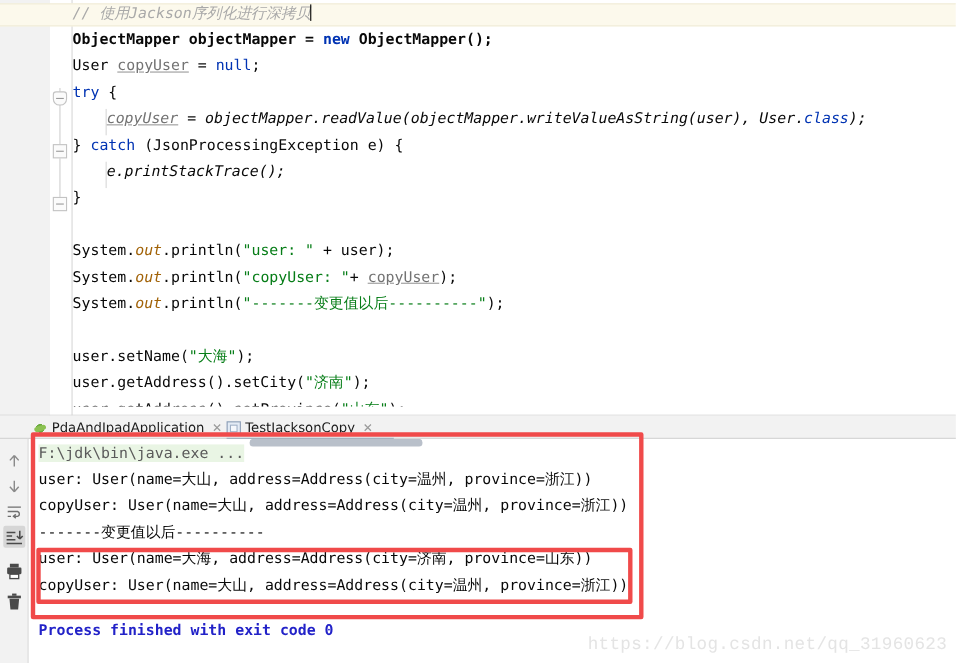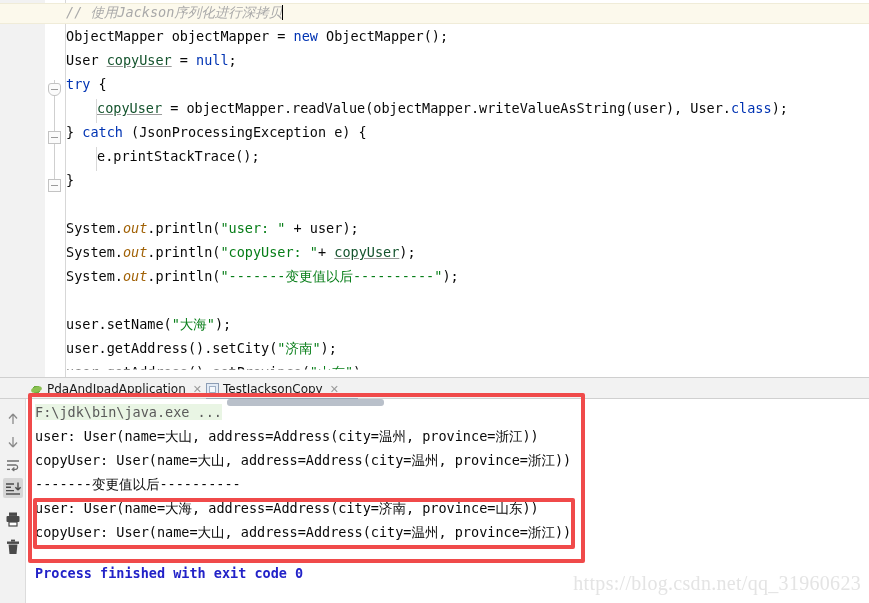--- a/index.html
+++ b/index.html
@@ -100,28 +100,28 @@
     position: absolute;
     left: 0;
     white-space: pre;
     font-family: "DejaVu Sans Mono", "Liberation Mono", monospace;
     font-size: 13.5px;
     line-height: 24px;
     height: 24px;
     color: #080808;
     letter-spacing: 0px;
   }
-  .ind1 { padding-left: 31px; }
+  .ind1 { padding-left: 31px; font-style: italic; }
 
   .tok-cmt    { color: #a9a9a9; font-style: italic; }
   .tok-kw     { color: #0033b3; }
   .tok-str    { color: #067d17; }
   .tok-field  { color: #a16207; font-style: italic; }
   .tok-plain  { color: #080808; }
-  .tok-var    { color: #14532d; text-decoration: underline; text-decoration-color: #9a9a9a; }
+  .tok-var    { color: #737373; text-decoration: underline; text-decoration-color: #9a9a9a; }
 
   .caret {
     display: inline-block;
     width: 1px;
     height: 15px;
     background: #000;
     vertical-align: -3px;
     margin-left: 0px;
   }
 
@@ -291,22 +291,22 @@
     width: 542px;
     height: 51px;
     border-radius: 2px;
   }
 
   
   #watermark {
     position: absolute;
     right: 8px;
     bottom: 8px;
-    font-family: Liberation Serif, serif;
-    font-size: 20px;
+    font-family: Liberation Mono, monospace;
+    font-size: 16px;
     color: #e4e4e4;
     letter-spacing: 0.3px;
     user-select: none;
   }
 </style>
 </head>
 <body>
 
 <div id="editor-pane">
 
@@ -319,21 +319,21 @@
   <div class="fold-marker" style="top:131px"></div>
   <div class="fold-marker" style="top:179px"></div>
 
   <div class="caret-line"></div>
 
   <div class="indent-guide" style="left:96px; top:99px; height:24px;"></div>
   <div class="indent-guide" style="left:96px; top:147px; height:24px;"></div>
 
   <div class="code-area" id="code-area">
       <div class="code-line" style="top: 0px;"><span class="tok-cmt">// 使用Jackson序列化进行深拷贝</span><span class="caret"></span></div>
-      <div class="code-line" style="top: 24px;"><span class="tok-plain">ObjectMapper objectMapper = </span><span class="tok-kw">new</span><span class="tok-plain"> ObjectMapper();</span></div>
+      <div class="code-line" style="top: 24px; font-weight: bold;"><span class="tok-plain">ObjectMapper objectMapper = </span><span class="tok-kw">new</span><span class="tok-plain"> ObjectMapper();</span></div>
       <div class="code-line" style="top: 48px;"><span class="tok-plain">User </span><span class="tok-var">copyUser</span><span class="tok-plain"> = </span><span class="tok-kw">null</span><span class="tok-plain">;</span></div>
       <div class="code-line" style="top: 72px;"><span class="tok-kw">try</span><span class="tok-plain"> {</span></div>
       <div class="code-line ind1" style="top: 96px;"><span class="tok-var">copyUser</span><span class="tok-plain"> = objectMapper.readValue(objectMapper.writeValueAsString(user), User.</span><span class="tok-kw">class</span><span class="tok-plain">);</span></div>
       <div class="code-line" style="top: 120px;"><span class="tok-plain">} </span><span class="tok-kw">catch</span><span class="tok-plain"> (JsonProcessingException e) {</span></div>
       <div class="code-line ind1" style="top: 144px;"><span class="tok-plain">e.printStackTrace();</span></div>
       <div class="code-line" style="top: 168px;"><span class="tok-plain">}</span></div>
       <div class="code-line" style="top: 192px;"></div>
       <div class="code-line" style="top: 216px;"><span class="tok-plain">System.</span><span class="tok-field">out</span><span class="tok-plain">.println(</span><span class="tok-str">"user: "</span><span class="tok-plain"> + user);</span></div>
       <div class="code-line" style="top: 240px;"><span class="tok-plain">System.</span><span class="tok-field">out</span><span class="tok-plain">.println(</span><span class="tok-str">"copyUser: "</span><span class="tok-plain">+ </span><span class="tok-var">copyUser</span><span class="tok-plain">);</span></div>
       <div class="code-line" style="top: 264px;"><span class="tok-plain">System.</span><span class="tok-field">out</span><span class="tok-plain">.println(</span><span class="tok-str">"-------变更值以后----------"</span><span class="tok-plain">);</span></div>

